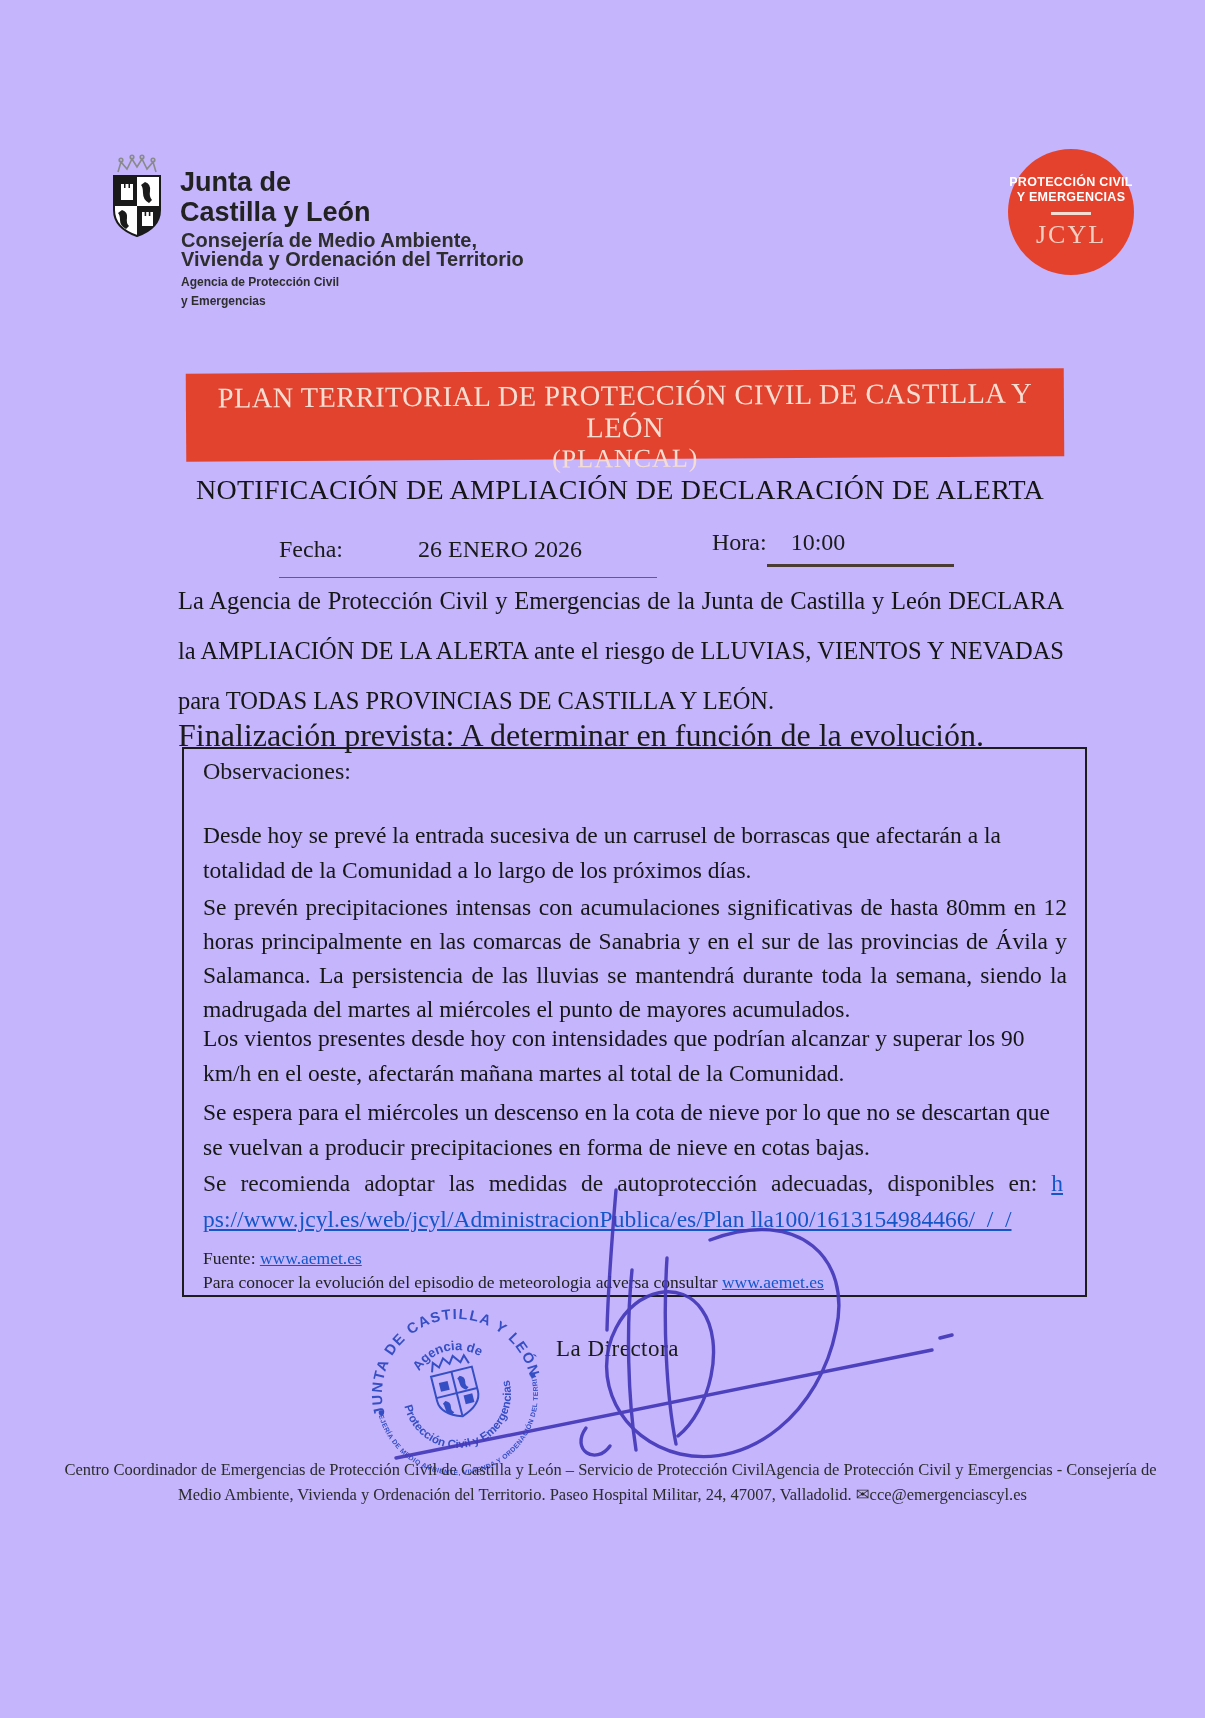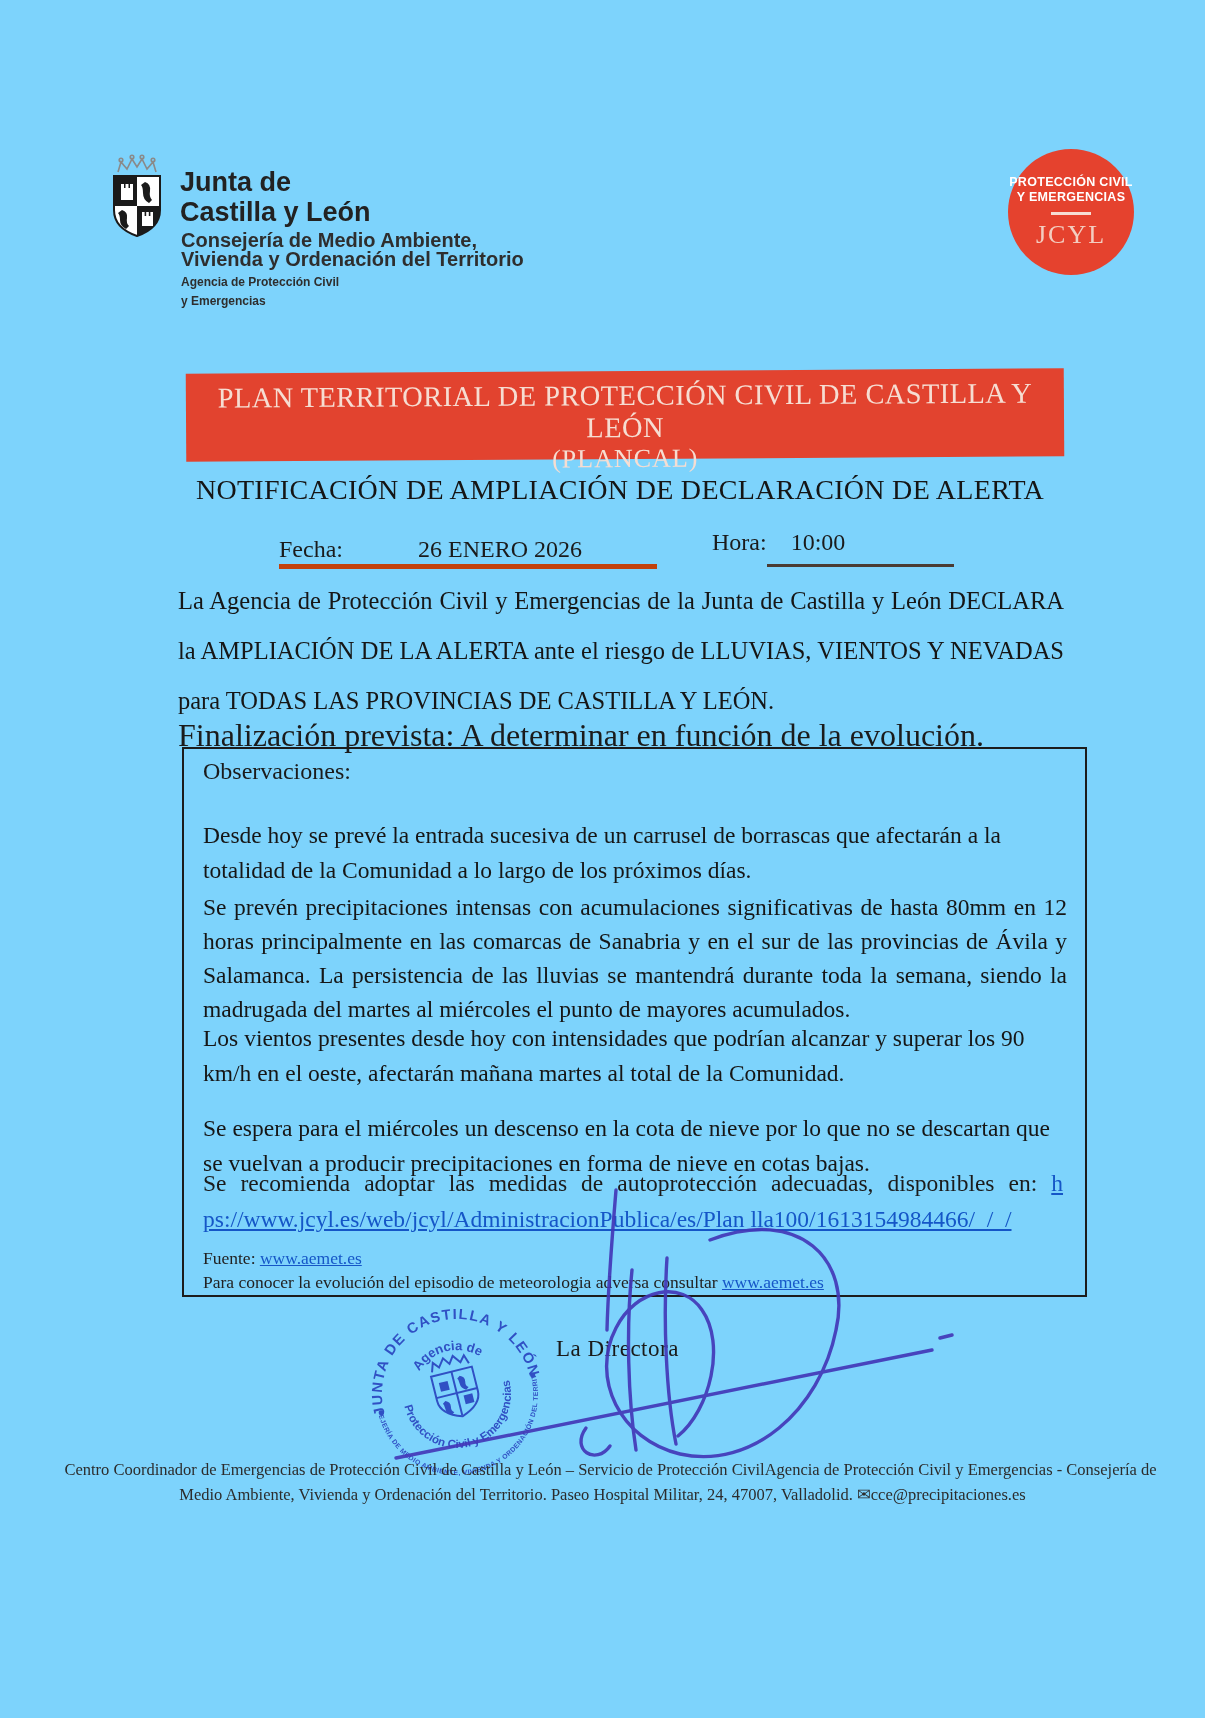--- a/index.html
+++ b/index.html
@@ -1,18 +1,18 @@
 <!DOCTYPE html>
 <html><head>
 <meta charset="utf-8">
 <style>
   html,body{margin:0;padding:0;background:#e8e8e8;}
   #page{
     position:relative;width:1205px;height:1718px;margin:0 auto;
-    background:#7dd3fc;overflow:hidden;
+    background:#c4b5fd;overflow:hidden;
     font-family:"Liberation Serif", serif;color:#1b1b1b;
   }
   
   #junta-logo{position:absolute;left:104px;top:146px;}
   .org-names{position:absolute;left:180px;top:167px;
     font-family:"Liberation Sans", sans-serif;font-weight:bold;
     font-size:27px;line-height:30px;color:#222;}
   .dept-lines{position:absolute;left:181px;top:231px;
     font-family:"Liberation Sans", sans-serif;font-weight:bold;
     font-size:20px;line-height:18.5px;color:#2e2e2e;}
@@ -33,39 +33,39 @@
   #banner{position:absolute;left:186px;top:371px;width:878px;height:88px;
     background:#e2432f;transform:rotate(-.35deg);
     display:flex;flex-direction:column;justify-content:space-between;
     padding:9px 0 8px 0;box-sizing:border-box;text-align:center;}
   #banner .banner-title{font-size:28.5px;color:#f6ddd2;letter-spacing:.4px;}
   #banner .banner-subtitle{font-size:26px;color:#f6ddd2;letter-spacing:1px;}
   
   #notice-title{position:absolute;left:35px;top:474px;width:1170px;
     text-align:center;font-size:28px;letter-spacing:.3px;color:#151515;}
   #fecha-line{position:absolute;left:279px;top:536px;width:378px;
-    display:flex;border-bottom:5px solid #c2410c;padding-bottom:1px;
+    display:flex;border-bottom:1px solid #c2410c;padding-bottom:14px;
     font-size:24px;}
   #fecha-line .value{flex:1;text-align:center;}
   #hora-line{position:absolute;left:712px;top:529px;width:242px;
     display:flex;font-size:24px;}
   #hora-line .value{flex:1;border-bottom:3px solid #4a3b33;padding:0 0 8px 24px;}
   #declaration{position:absolute;left:178px;top:576px;width:886px;
     font-size:24.5px;line-height:50px;text-align:justify;color:#161616;}
   #finalizacion{position:absolute;left:178px;top:717px;width:900px;font-size:32px;}
   
   #obs-box{position:absolute;left:182px;top:747px;width:905px;height:550px;
     border:2px solid #1c1c1c;box-sizing:border-box;}
   .obs-label{position:absolute;left:203px;top:758px;font-size:24px;}
   .obs-p{position:absolute;left:203px;width:858px;font-size:23.5px;
     line-height:35px;color:#161616;}
   #obs-p1{top:818px;}
   #obs-p2{top:890px;width:864px;line-height:34px;text-align:justify;}
   #obs-p3{top:1021px;width:864px;}
-  #obs-p4{top:1095px;width:868px;margin-top:16px;}
+  #obs-p4{top:1095px;width:868px;}
   #obs-p5-l1{position:absolute;left:203px;top:1170px;width:860px;
     font-size:23.5px;text-align:justify;text-align-last:justify;}
   #obs-p5-l2{position:absolute;left:203px;top:1206px;width:860px;font-size:23.5px;}
   a.doclink{color:#1556c7;text-decoration:underline;cursor:pointer;}
   .obs-small{position:absolute;left:203px;font-size:17.5px;color:#222;}
   #fuente-line{top:1248px;}
   #evolution-line{top:1272px;}
   
   #la-directora{position:absolute;left:556px;top:1336px;font-size:23px;
     letter-spacing:.5px;color:#1a1a1a;}
@@ -230,15 +230,15 @@
       <path d="M252 92 C 246 150, 248 220, 256 272"></path>
       <path d="M287 80 C 283 142, 286 216, 296 266"></path>
       <path d="M206 250 C 190 272, 216 288, 230 268"></path>
 
       <path d="M16 280 L 552 172"></path>
       <path d="M560 160 L 572 157"></path>
     </g>
   </svg>
 
   <div class="footer-line" id="footer-l1">Centro Coordinador de Emergencias de Protección Civil de Castilla y León – Servicio de Protección CivilAgencia de Protección Civil y Emergencias - Consejería de</div>
-  <div class="footer-line" id="footer-l2">Medio Ambiente, Vivienda y Ordenación del Territorio. Paseo Hospital Militar, 24, 47007, Valladolid. ✉cce@precipitaciones.es</div>
+  <div class="footer-line" id="footer-l2">Medio Ambiente, Vivienda y Ordenación del Territorio. Paseo Hospital Militar, 24, 47007, Valladolid. ✉cce@emergenciascyl.es</div>
 
 </div>
 
 </body></html>

